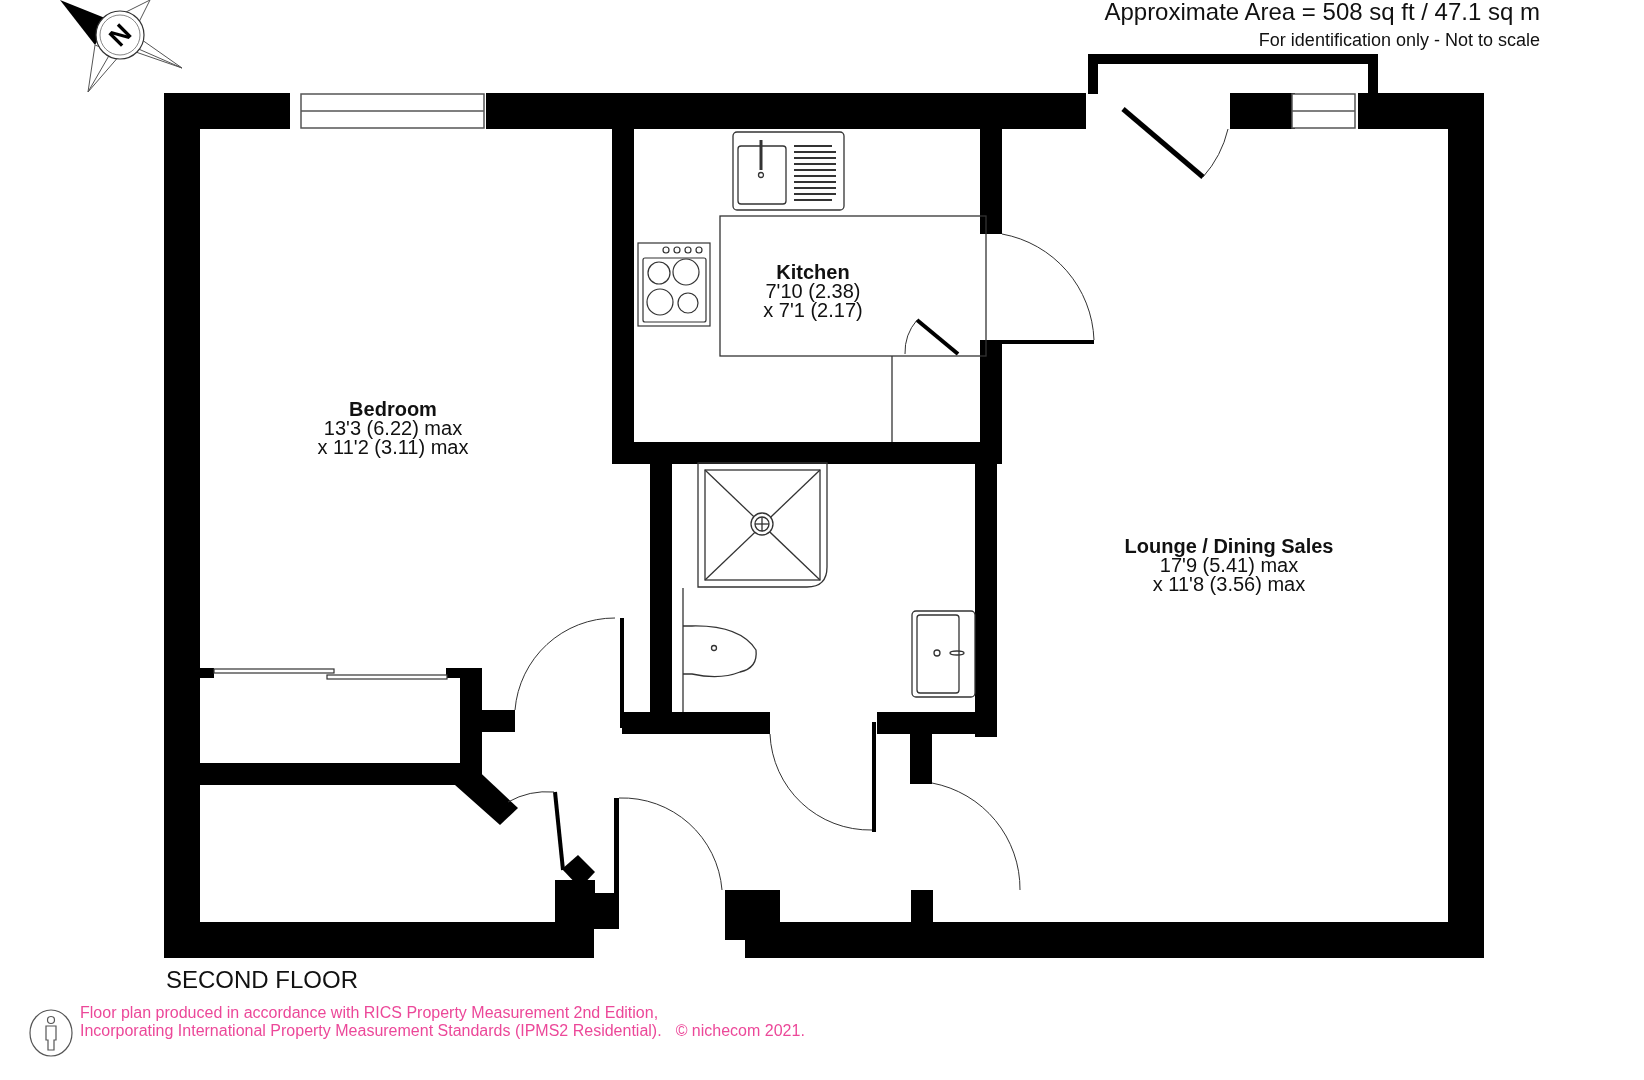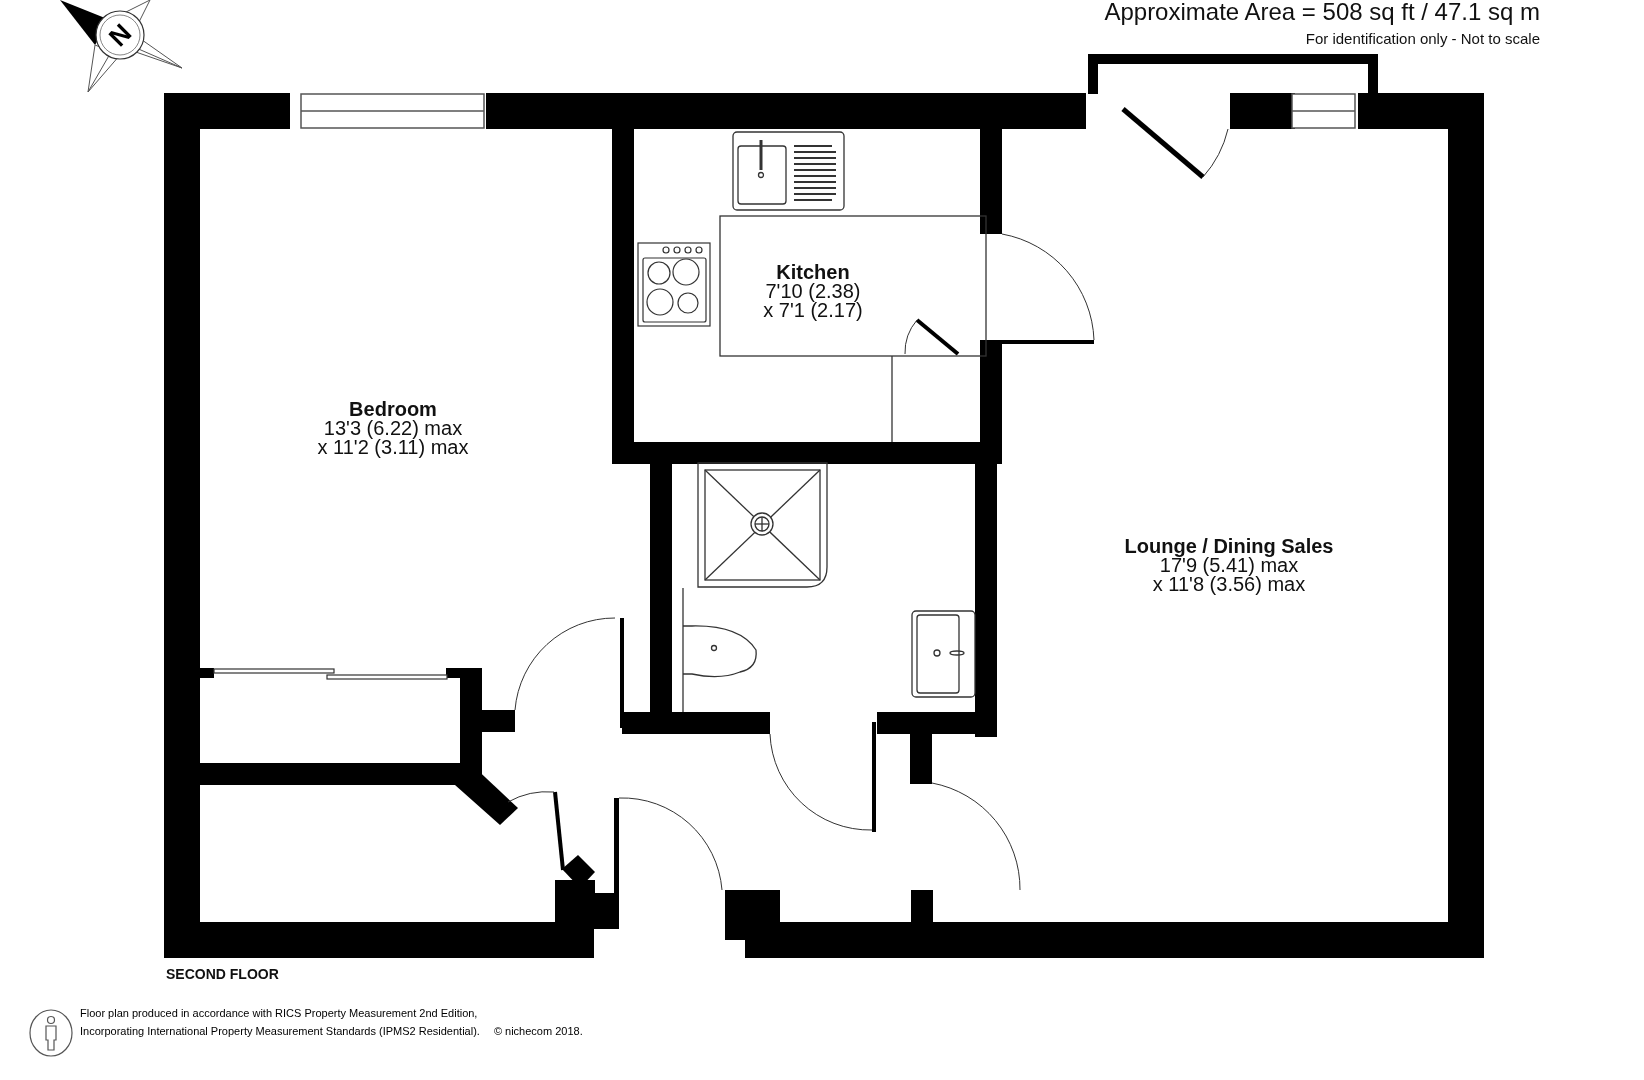--- a/index.html
+++ b/index.html
@@ -1,24 +1,24 @@
 <!DOCTYPE html>
 <html><head>
 <meta charset="utf-8">
 <style>
   html, body { margin: 0; padding: 0; background: #ffffff; }
   body { width: 1644px; height: 1080px; position: relative; overflow: hidden; font-family: "Liberation Sans", sans-serif; color: #111; }
   .hdr-area { position: absolute; right: 104px; top: -2px; font-size: 24px; white-space: nowrap; }
-  .hdr-note { position: absolute; right: 104px; top: 30px; font-size: 15px; white-space: nowrap; }
+  .hdr-note { position: absolute; right: 104px; top: 30px; font-size: 18px; white-space: nowrap; }
   #plan { position: absolute; left: 0; top: 0; }
   .room-label { position: absolute; text-align: center; font-size: 20px; line-height: 19px; transform: translateX(-50%); white-space: nowrap; }
   .room-label .name { font-weight: bold; display: block; }
   .room-label .dim { display: block; }
-  .floor-title { position: absolute; left: 166px; top: 966px; font-weight: bold; font-size: 14px; }
-  .footer { position: absolute; left: 80px; top: 1004px; font-size: 11px; line-height: 18px; color: #000000; }
+  .floor-title { position: absolute; left: 166px; top: 966px; font-weight: normal; font-size: 24px; }
+  .footer { position: absolute; left: 80px; top: 1004px; font-size: 16px; line-height: 18px; color: #ec4899; }
   .footer .copy { margin-left: 14px; }
   .footer-icon { position: absolute; left: 28px; top: 1008px; }
   .compass { position: absolute; left: 50px; top: 0px; }
 </style>
 </head>
 <body>
 
 <div class="hdr-area">Approximate Area = 508 sq ft / 47.1 sq m</div>
 <div class="hdr-note">For identification only - Not to scale</div>
 
@@ -199,14 +199,14 @@
 
 <div class="floor-title">SECOND FLOOR</div>
 
 <svg class="footer-icon" width="46" height="50" viewBox="0 0 46 50">
   <ellipse cx="23" cy="25" rx="21" ry="23" fill="none" stroke="#555" stroke-width="1.2"></ellipse>
   <circle cx="23" cy="12" r="3.5" fill="none" stroke="#555" stroke-width="1.2"></circle>
   <path d="M18,18 L28,18 L28,32 L26,32 L26,42 L20,42 L20,32 L18,32 Z" fill="none" stroke="#555" stroke-width="1.2"></path>
 </svg>
 <div class="footer">
   <div>Floor plan produced in accordance with RICS Property Measurement 2nd Edition,</div>
-  <div><span>Incorporating International Property Measurement Standards (IPMS2 Residential).</span><span class="copy">© nichecom 2018.</span></div>
+  <div><span>Incorporating International Property Measurement Standards (IPMS2 Residential).</span><span class="copy">© nichecom 2021.</span></div>
 </div>
 
 </body></html>

